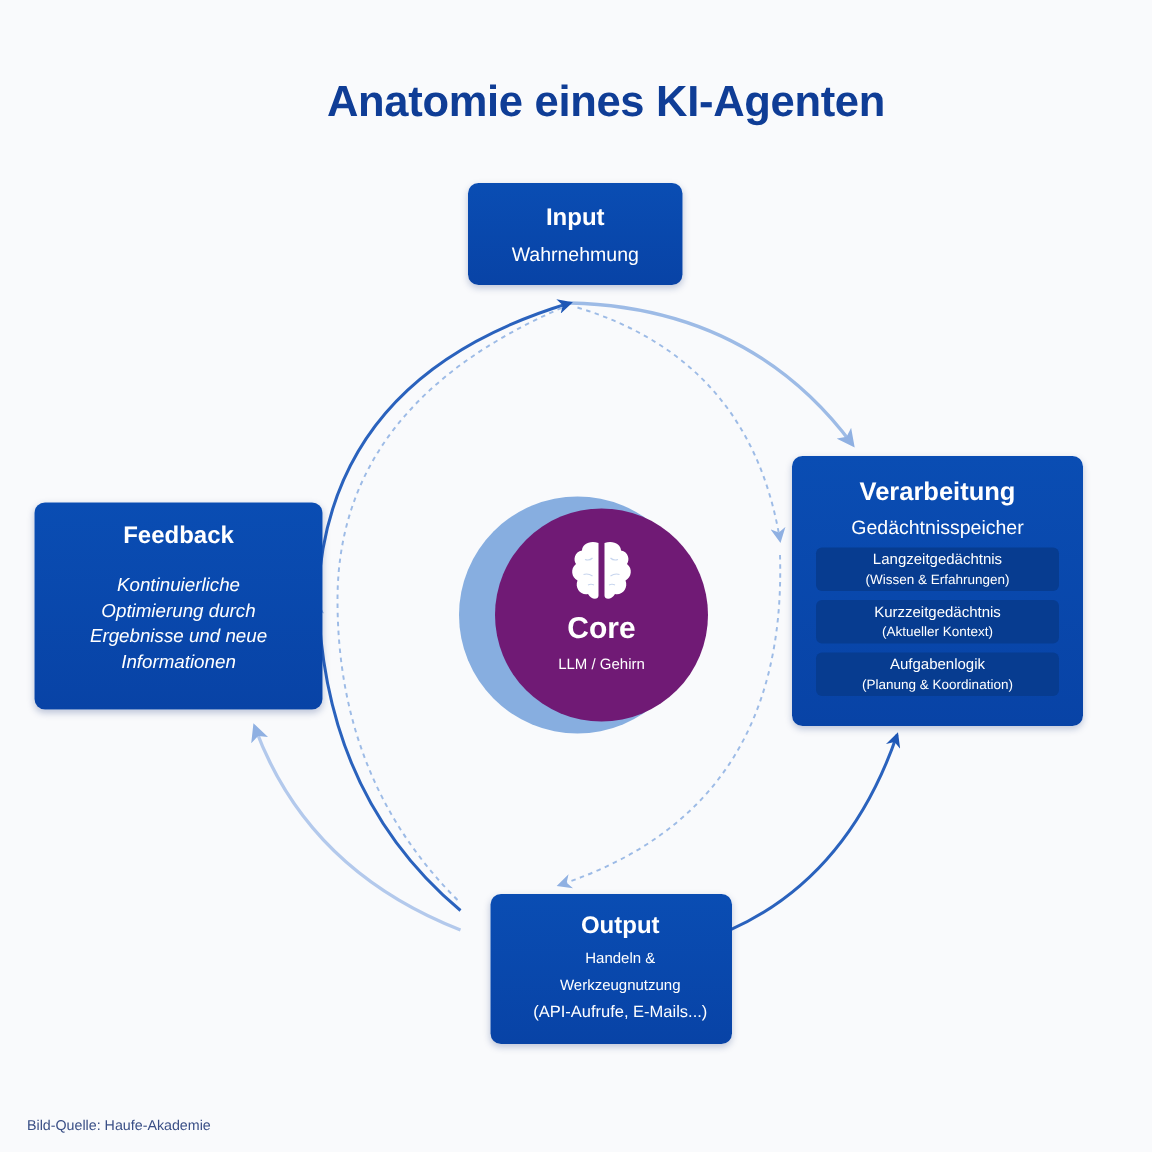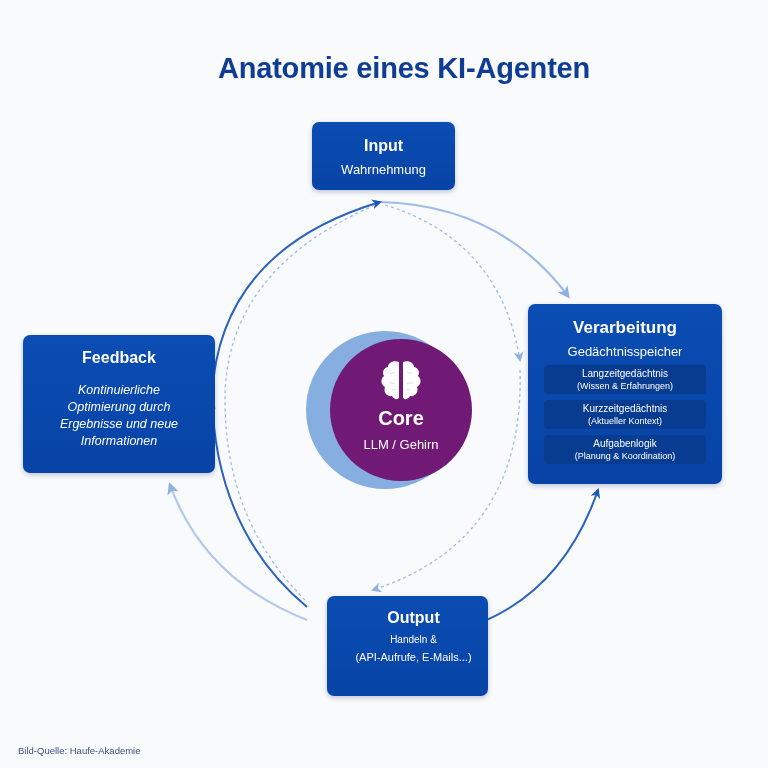--- a/index.html
+++ b/index.html
@@ -47,21 +47,21 @@
   #core {
     position:absolute; left:306px; top:331px; width:158px; height:158px;
     border-radius:50%; background:#87aee0; box-sizing:border-box;
   }
   #core .inner {
     position:absolute; left:24px; top:8px; width:142px; height:142px;
     border-radius:50%; background:#701a75; text-align:center; color:#fff;
   }
   #core .brain { margin-top:20px; }
   #core .h { font-size:20px; font-weight:bold; margin-top:2px; }
-  #core .s { font-size:13px; margin-top:7px; }
+  #core .s { font-size:10px; margin-top:7px; }
 
   .source {
     position:absolute; left:18px; top:745px; font-size:9.5px; color:#3a4f86;
   }
 </style>
 </head>
 <body>
 
 <div class="title">Anatomie eines KI-Agenten</div>
 
@@ -147,17 +147,18 @@
     </div>
     <div class="h">Core</div>
     <div class="s">LLM / Gehirn</div>
   </div>
 </div>
 
 <div class="box" id="out-box">
   <div class="h">Output</div>
   <div class="s">
     <div>Handeln &amp;</div>
+    <div>Werkzeugnutzung</div>
   </div>
   <div class="n">(API-Aufrufe, E-Mails...)</div>
 </div>
 
 <div class="source">Bild-Quelle: Haufe-Akademie</div>
 
 </body></html>

